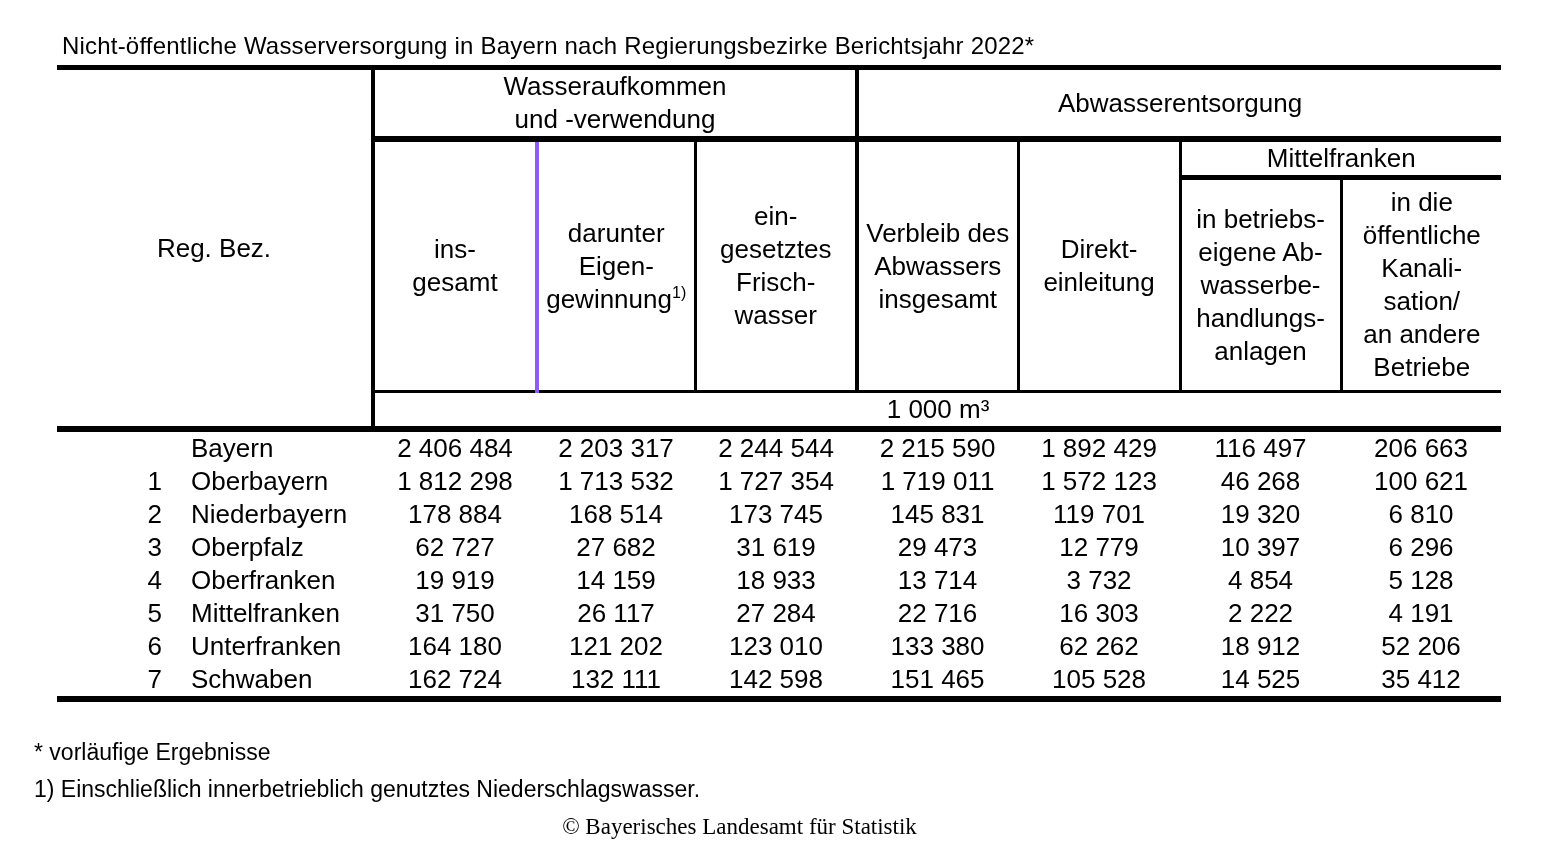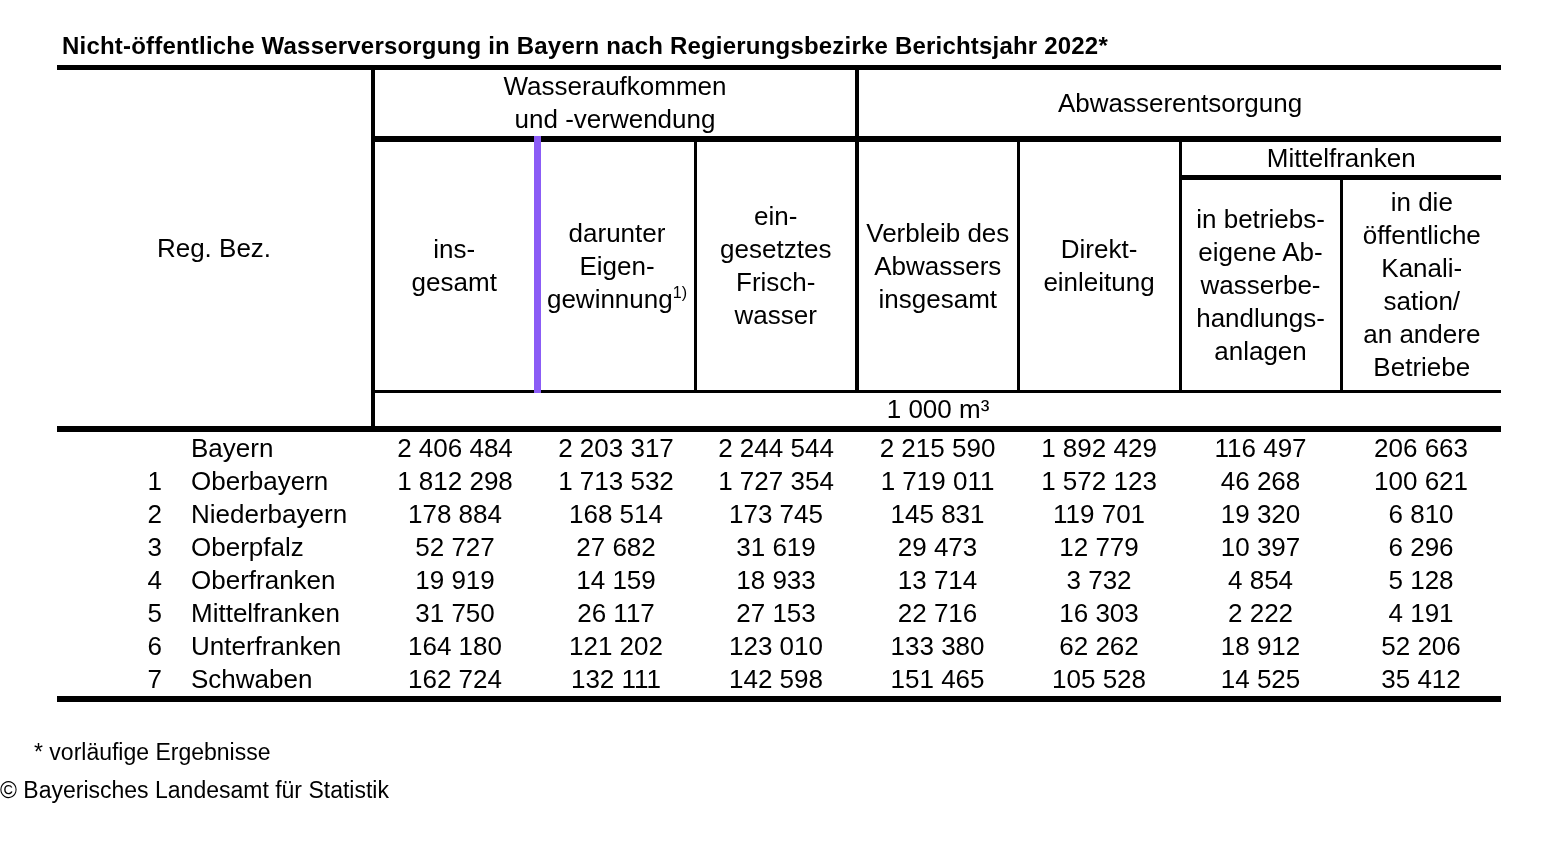--- a/index.html
+++ b/index.html
@@ -10,21 +10,21 @@
   body {
     width: 1548px;
     height: 846px;
     overflow: hidden;
     font-family: "Liberation Sans", sans-serif;
     color: #000000;
   }
   .page-title {
     margin: 32px 0 5px 62px;
     font-size: 24px;
-    font-weight: bold;
+    font-weight: normal;
     letter-spacing: 0.2px;
     white-space: nowrap;
   }
   table.stat {
     border-collapse: collapse;
     margin-left: 57px;
     table-layout: fixed;
     width: 1444px;
     font-size: 26px;
     line-height: 33px;
@@ -41,40 +41,40 @@
   tr.r3 td      { height: 210px; }
   tr.r4 td      { height: 33px; text-align: center; }
   tr.data td    { height: 33px; }
 
   
   td.corner { border-top: 5px solid #000; border-right: 4px solid #000; border-bottom: 6px solid #000; }
   td.g1     { border-top: 5px solid #000; border-bottom: 6px solid #000; }
   td.g2     { border-top: 5px solid #000; border-left: 4px solid #000; border-bottom: 6px solid #000; }
   td.h      { border-bottom: 3px solid #000; }
   td.insg   { border-left: 4px solid #000; }
-  td.eig    { border-left: 7px solid #8b5cf6; }
+  td.eig    { border-left: 4px solid #8b5cf6; }
   td.fri    { border-left: 3px solid #000; }
   td.ver    { border-left: 4px solid #000; }
   td.dir    { border-left: 3px solid #000; }
   td.wl     { border-left: 3px solid #000; border-bottom: 5px solid #000; }
   td.beh    { border-left: 3px solid #000; }
   td.kan    { border-left: 3px solid #000; }
   td.unit   { border-left: 4px solid #000; border-bottom: 6px solid #000; }
   tr.data-last td { border-bottom: 6px solid #000; }
 
   
   .hl { display: block; white-space: nowrap; }
   sup { font-size: 62%; line-height: 0; }
   td.num { text-align: right; padding-right: 18px; white-space: nowrap; margin-top: 42px; }
   .labwrap { display: flex; align-items: baseline; }
   .idx { display: inline-block; width: 105px; text-align: right; flex: 0 0 105px; }
   .nm  { margin-left: 29px; white-space: nowrap; }
 
   .footnotes { margin: 32px 0 0 34px; font-size: 23px; line-height: 37px; }
-  .copyright { margin: 6px 69px 0 0; text-align: left; font-size: 23px; }
+  .copyright { margin: 6px 69px 0 0; text-align: center; font-size: 23px; font-family: Liberation Serif, serif; }
 </style>
 </head>
 <body>
 
 <div class="page-title">Nicht-öffentliche Wasserversorgung in Bayern nach Regierungsbezirke Berichtsjahr 2022*</div>
 
 <table class="stat">
   <colgroup>
     <col style="width:316px">
     <col style="width:164px">
@@ -199,21 +199,21 @@
     <td class="num">19 320</td>
     <td class="num">6 810</td>
   </tr>
   <tr class="data">
     <td class="label">
           <div class="labwrap">
             <span class="idx">3</span>
             <span class="nm">Oberpfalz</span>
           </div>
         </td>
-    <td class="num">52 727</td>
+    <td class="num">62 727</td>
     <td class="num">27 682</td>
     <td class="num">31 619</td>
     <td class="num">29 473</td>
     <td class="num">12 779</td>
     <td class="num">10 397</td>
     <td class="num">6 296</td>
   </tr>
   <tr class="data">
     <td class="label">
           <div class="labwrap">
@@ -231,21 +231,21 @@
   </tr>
   <tr class="data">
     <td class="label">
           <div class="labwrap">
             <span class="idx">5</span>
             <span class="nm">Mittelfranken</span>
           </div>
         </td>
     <td class="num">31 750</td>
     <td class="num">26 117</td>
-    <td class="num">27 153</td>
+    <td class="num">27 284</td>
     <td class="num">22 716</td>
     <td class="num">16 303</td>
     <td class="num">2 222</td>
     <td class="num">4 191</td>
   </tr>
   <tr class="data">
     <td class="label">
           <div class="labwrap">
             <span class="idx">6</span>
             <span class="nm">Unterfranken</span>
@@ -272,14 +272,15 @@
     <td class="num">151 465</td>
     <td class="num">105 528</td>
     <td class="num">14 525</td>
     <td class="num">35 412</td>
   </tr>
 </tbody>
   </table>
 
 <div class="footnotes">
   <div>* vorläufige Ergebnisse</div>
+  <div>1) Einschließlich innerbetrieblich genutztes Niederschlagswasser.</div>
 </div>
 <div class="copyright">© Bayerisches Landesamt für Statistik</div>
 
 </body></html>

